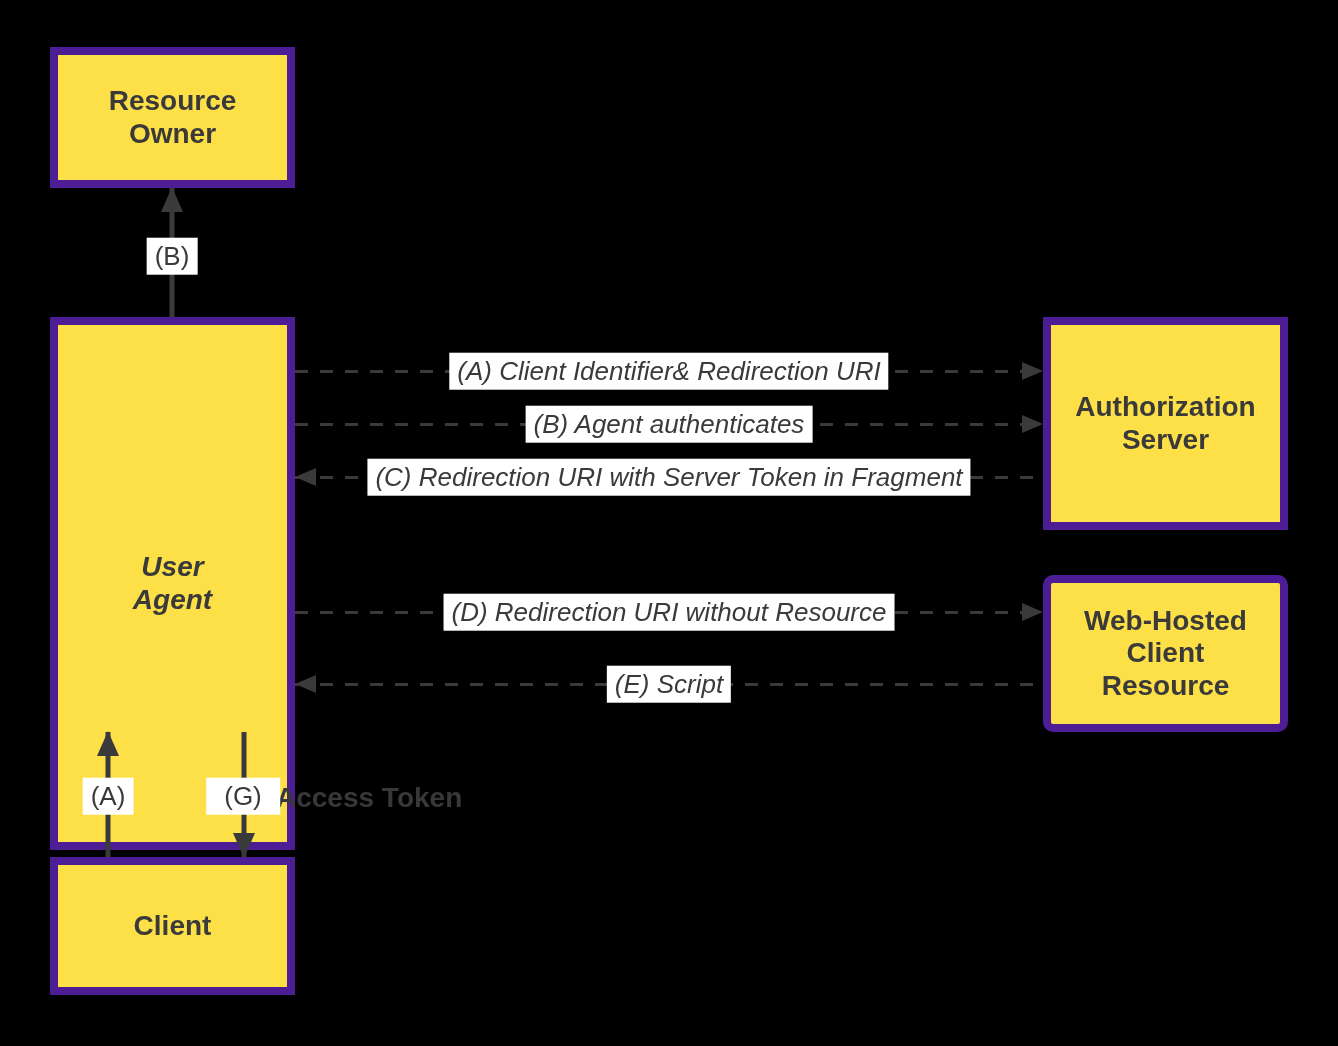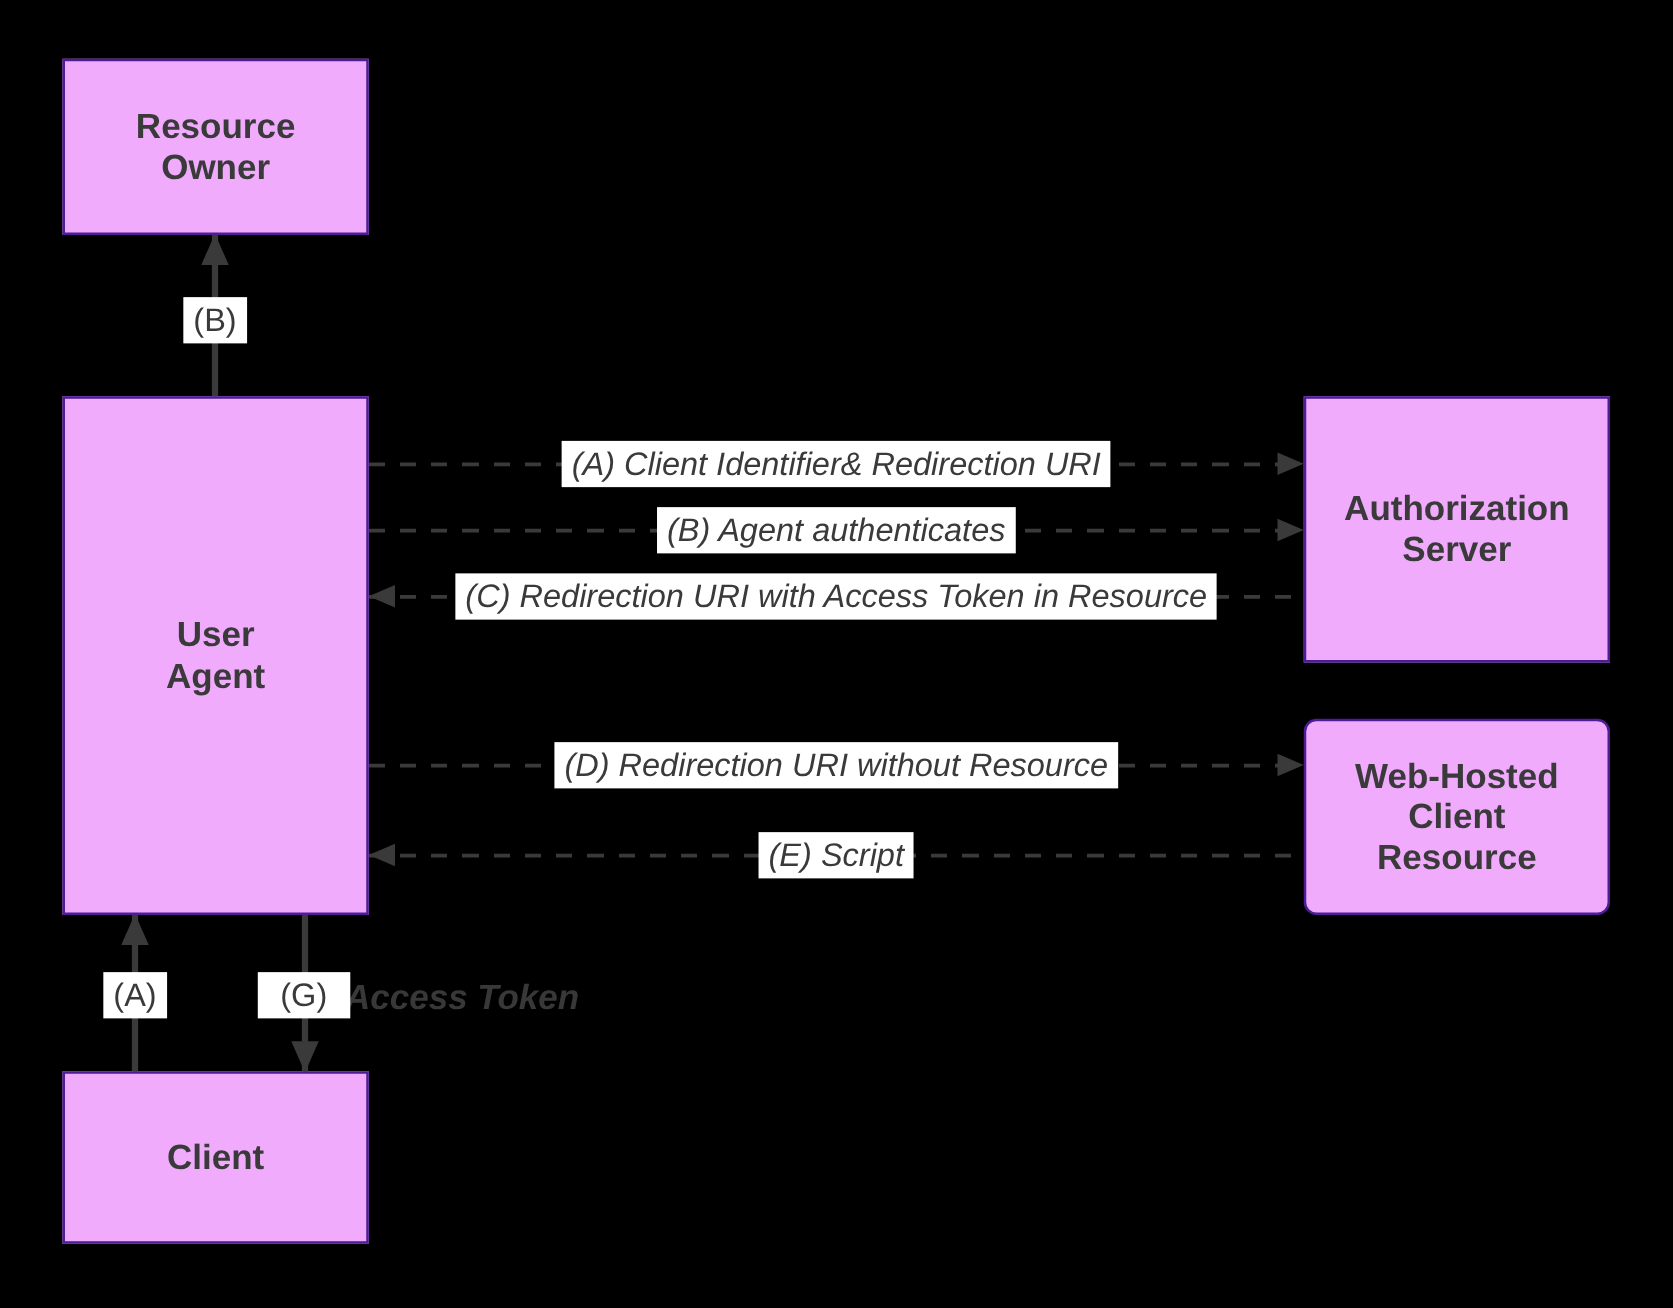--- a/index.html
+++ b/index.html
@@ -12,22 +12,22 @@
     width: 1338px;
     height: 1046px;
     background: #000000;
     font-family: "Liberation Sans", sans-serif;
     overflow: hidden;
   }
   
   .box {
     position: absolute;
     box-sizing: border-box;
-    background: #f0abfc;
-    border: 2px solid #4c1d95;
+    background: #fde047;
+    border: 8px solid #4c1d95;
     display: flex;
     align-items: center;
     justify-content: center;
   }
   .box-label {
     font-weight: bold;
     font-size: 28px;
     line-height: 1.16;
     color: #3a3a3a;
     text-align: center;
@@ -126,34 +126,33 @@
   }
   
   .note {
     position: absolute;
     color: #383838;
     font-weight: bold;
     font-size: 28px;
     transform: translateY(-50%);
     white-space: nowrap;
     z-index: 2;
-    font-style: italic;
   }
 </style>
 </head>
 <body>
 
 <div class="stage">
 
   <div class="box" style="left:50px; top:47px; width:245px; height:141px;">
     <span class="box-label">Resource
 Owner</span>
   </div>
 
-  <div class="box" style="left:50px; top:317px; width:245px; height:415px;">
+  <div class="box" style="left:50px; top:317px; width:245px; height:533px;font-style:italic;">
     <span class="box-label">User
 Agent</span>
   </div>
 
   <div class="box" style="left:50px; top:857px; width:245px; height:138px;">
     <span class="box-label">Client</span>
   </div>
 
   <div class="box" style="left:1043px; top:317px; width:245px; height:213px;">
     <span class="box-label">Authorization
@@ -193,21 +192,21 @@
 
   <div class="hflow" style="top:424px;">
     <div class="hdash"></div>
     <div class="head-right"></div>
     <span class="chip">(B) Agent authenticates</span>
   </div>
 
   <div class="hflow" style="top:477px;">
     <div class="hdash"></div>
     <div class="head-left"></div>
-    <span class="chip">(C) Redirection URI with Access Token in Resource</span>
+    <span class="chip">(C) Redirection URI with Server Token in Fragment</span>
   </div>
 
   <div class="hflow" style="top:612px;">
     <div class="hdash"></div>
     <div class="head-right"></div>
     <span class="chip">(D) Redirection URI without Resource</span>
   </div>
 
   <div class="hflow" style="top:684px;">
     <div class="hdash"></div>

